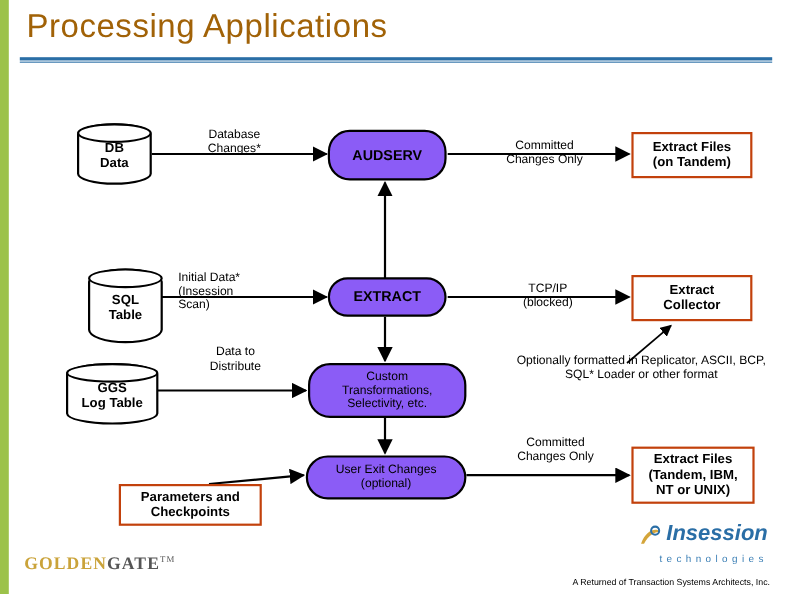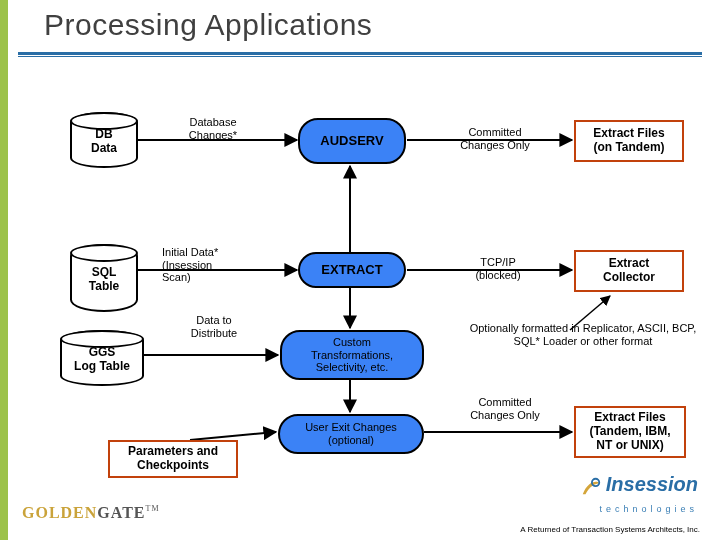--- a/index.html
+++ b/index.html
@@ -22,24 +22,23 @@
     position: absolute;
     left: 0; top: 0;
     width: 8px; height: 540px;
     background: #9cc24a;
   }
   
   .title {
     position: absolute;
     left: 24px; top: 8px;
     font-size: 30px;
-    color: #404040;
+    color: #a16207;
     font-weight: 500;
     letter-spacing: 0.5px;
-    margin-left: 20px;
   }
   .title-rule {
     position: absolute;
     left: 18px; top: 52px;
     width: 684px;
     height: 3px;
     background: #2a6ea6;
   }
   .title-rule2 {
     position: absolute;
@@ -47,21 +46,21 @@
     width: 684px;
     height: 1px;
     background: #2a6ea6;
   }
 
   
   .abs { position: absolute; box-sizing: border-box; }
 
   
   .proc {
-    background: #3b82f6;
+    background: #8b5cf6;
     border: 2px solid #000;
     border-radius: 20px;
     color: #000;
     text-align: center;
     font-size: 13px;
     font-weight: 600;
     display: flex;
     align-items: center;
     justify-content: center;
     padding: 2px 4px;
@@ -211,21 +210,21 @@
   </div>
   <div class="abs lbl" style="left: 168px; top: 116px; width: 90px; white-space: pre-line;">Database
 Changes*</div>
   <div class="abs proc" style="left:298px; top:118px; width:108px; height:46px;">AUDSERV</div>
   <div class="abs lbl" style="left: 440px; top: 126px; width: 110px; white-space: pre-line;">Committed
 Changes Only</div>
   <div class="abs wbox" style="left: 574px; top: 120px; width: 110px; height: 42px; white-space: pre-line;">Extract Files
 (on Tandem)</div>
 
 
-  <div class="abs cyl" style="left:70px; top:244px; width:68px; height:68px;">
+  <div class="abs cyl" style="left:80px; top:244px; width:68px; height:68px;">
     <div class="cyl-inner" style="white-space:pre-line;">SQL
 Table</div>
   </div>
   <div class="abs lbl" style="left: 162px; top: 246px; width: 100px; text-align: left; white-space: pre-line;">Initial Data*
 (Insession
 Scan)</div>
   <div class="abs proc" style="left:298px; top:252px; width:108px; height:36px;">EXTRACT</div>
   <div class="abs lbl" style="left: 448px; top: 256px; width: 100px; white-space: pre-line;">TCP/IP
 (blocked)</div>
   <div class="abs wbox" style="left: 574px; top: 250px; width: 110px; height: 42px; white-space: pre-line;">Extract

